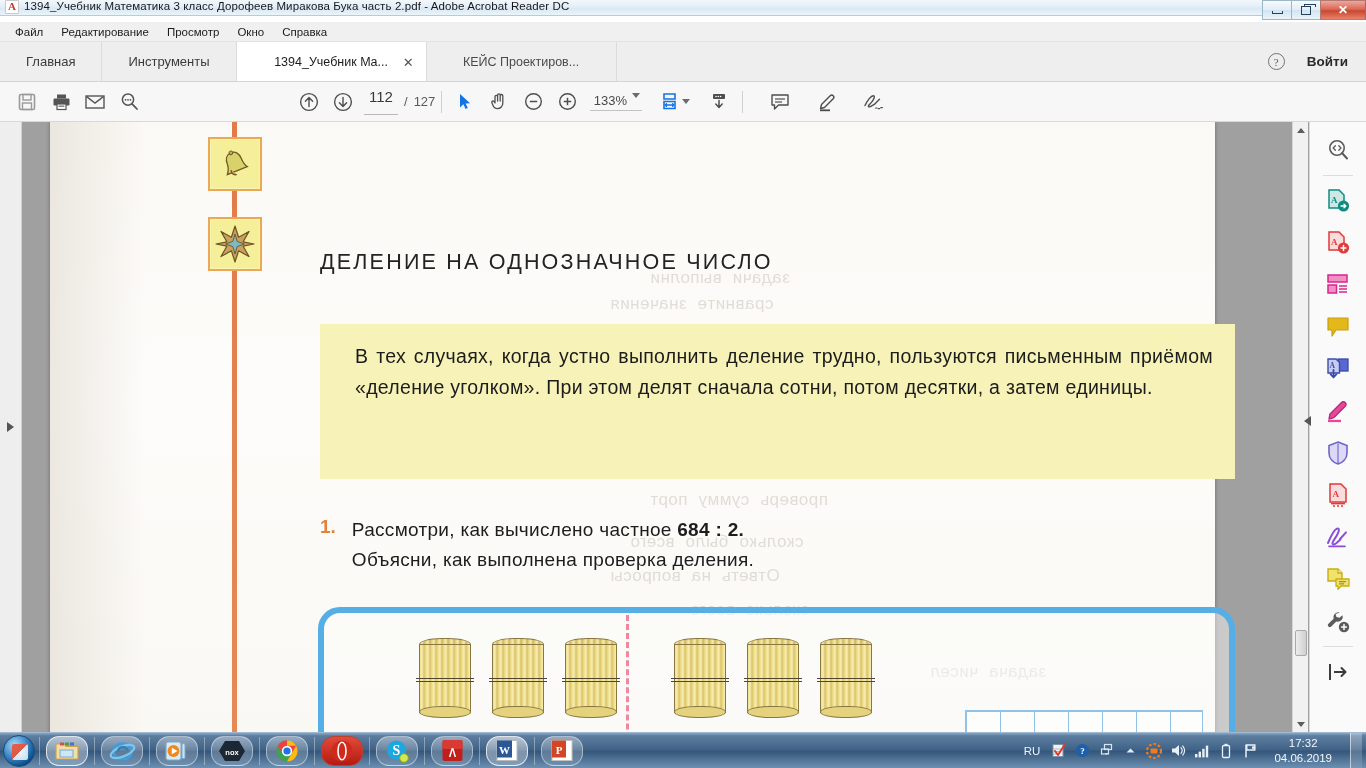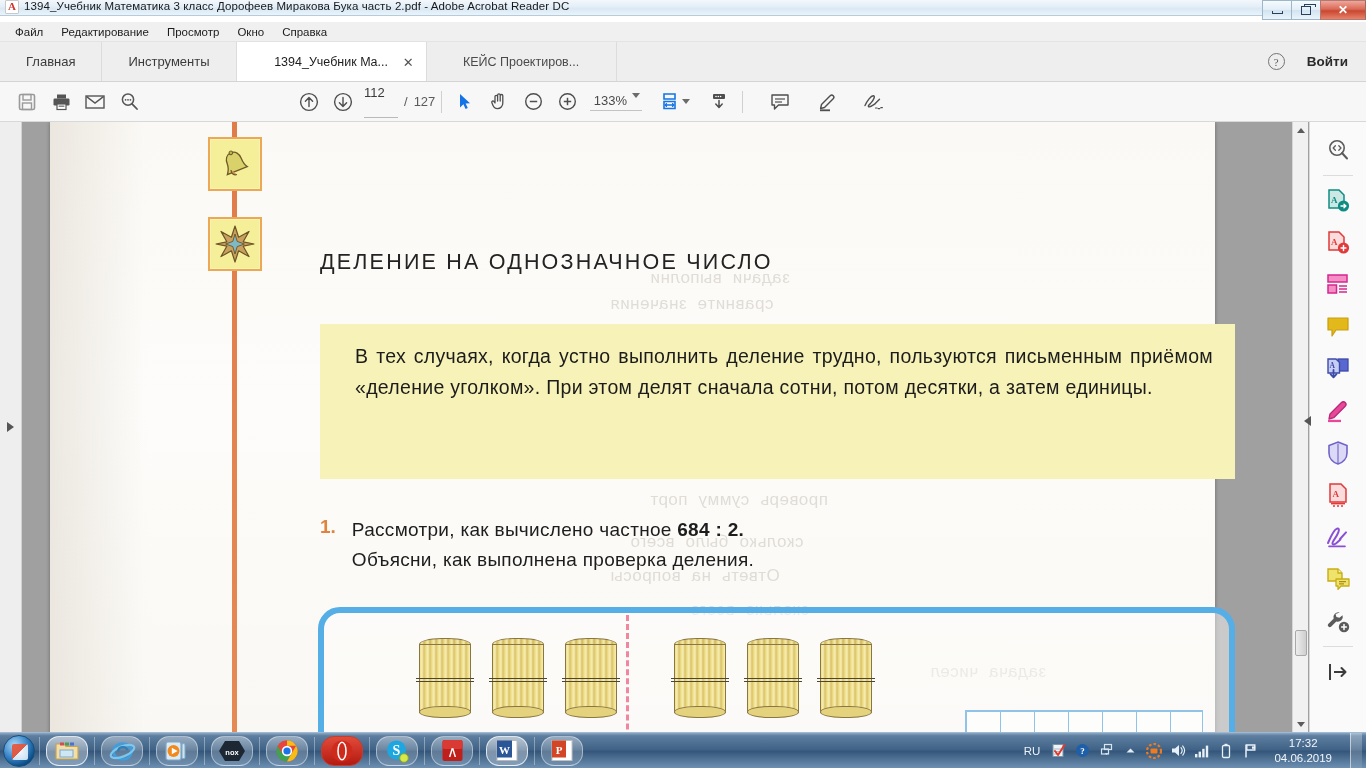--- a/index.html
+++ b/index.html
@@ -113,23 +113,23 @@
   .tbtn {
     width: 34px; height: 30px; display: flex; align-items: center; justify-content: center;
     color: #5a5a5a; cursor: default;
   }
   .tb-sep { width: 1px; height: 22px; background: #d0d0d0; margin: 0 6px; }
   .pagebox {
     display: flex; align-items: center; gap: 6px; font-size: 13px; color: #4a4a4a;
     margin-left: 4px;
   }
   .page-input {
-    width: 34px; text-align: left; font-size: 13px; color: #3a3a3a;
+    width: 34px; text-align: center; font-size: 15px; color: #3a3a3a;
     border: none; border-bottom: 1px solid #b9b9b9; background: transparent;
-    padding-bottom: 17px; font-family: "Liberation Sans", sans-serif;
+    padding-bottom: 9px; font-family: "Liberation Sans", sans-serif;
   }
   .page-total { font-size: 13px; color: #5b5b5b; }
   .zoombox {
     display: flex; align-items: flex-start; gap: 4px; margin-left: 6px;
     border-bottom: 1px solid #c3c3c3; padding: 0 2px 2px 2px;
   }
   .zoom-val { font-size: 13px; color: #4a4a4a; min-width: 36px; text-align: center; }
   .caret-dn {
     width: 0; height: 0; border-left: 4px solid transparent; border-right: 4px solid transparent;
     border-top: 5px solid #6b6b6b;

